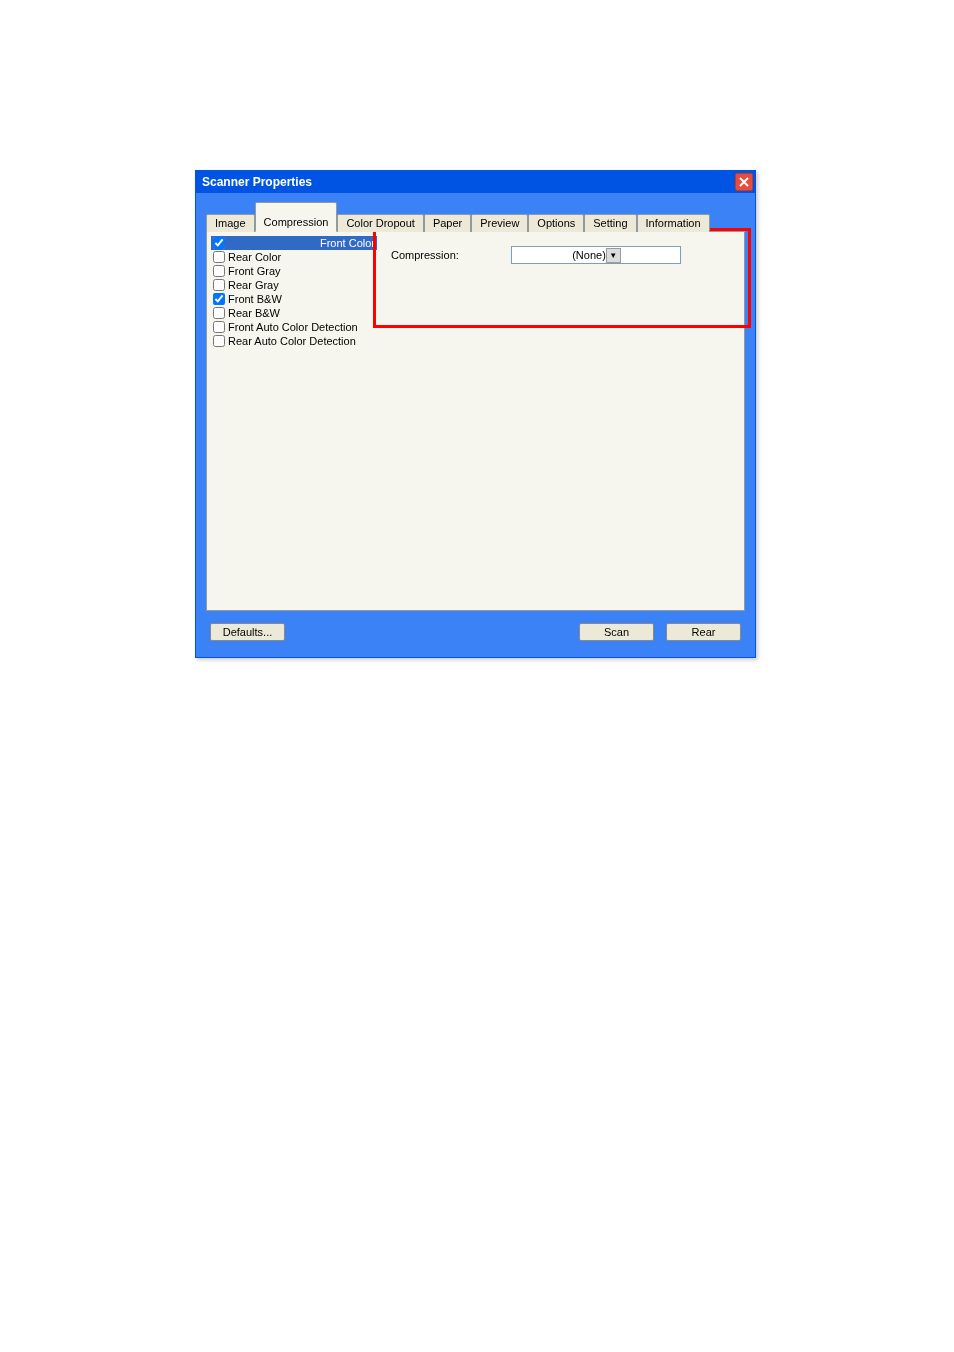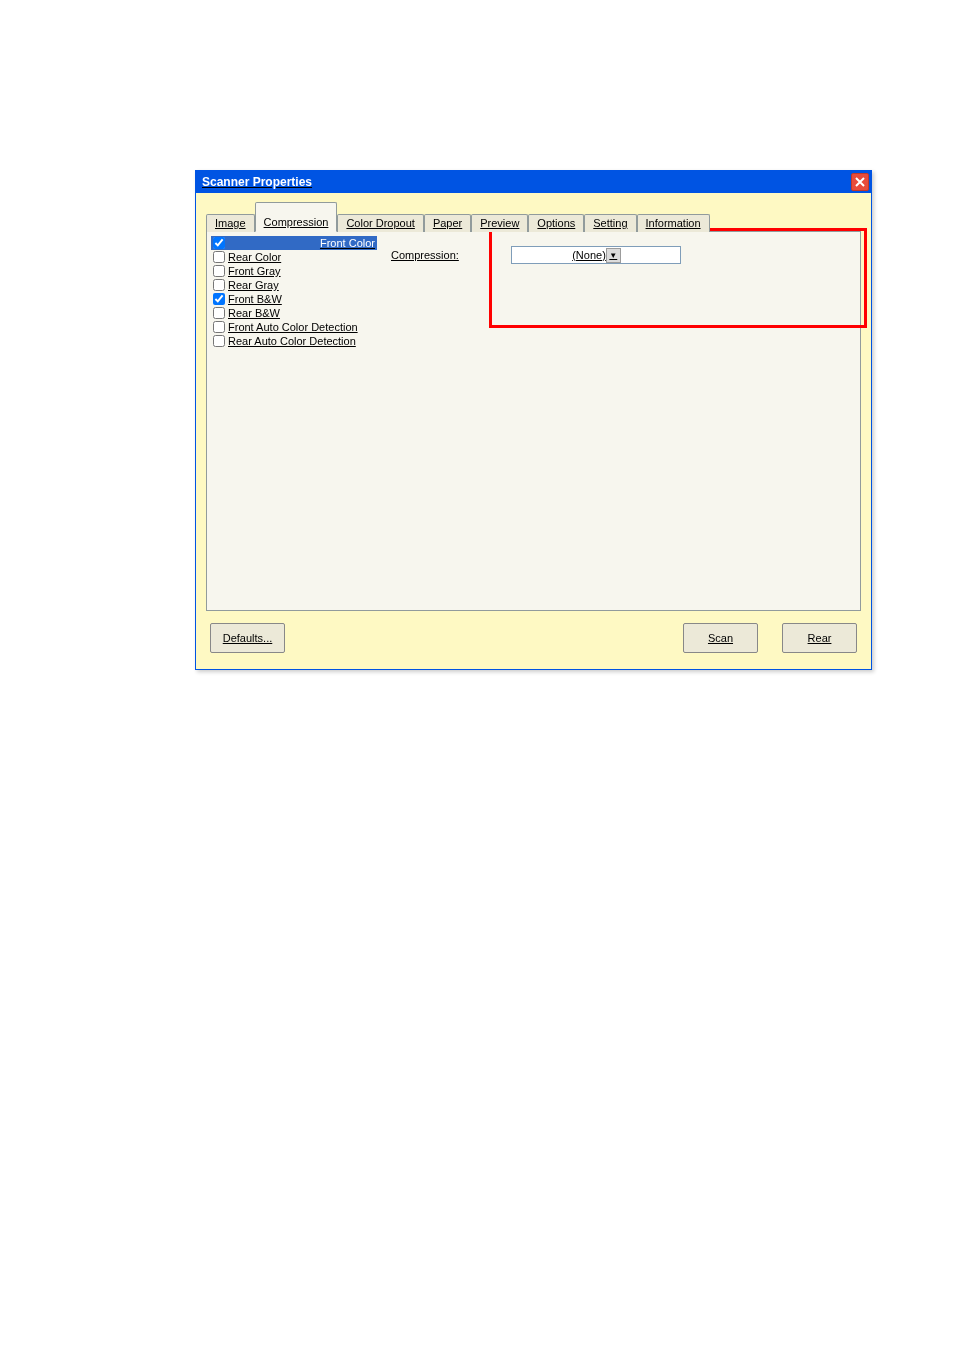--- a/index.html
+++ b/index.html
@@ -8,25 +8,24 @@
       font-size: 11px;
       background: #ffffff;
       width: 954px;
       height: 1352px;
       position: relative;
     }
     .window {
       position: absolute;
       left: 195px;
       top: 170px;
-      width: 677px;
-      background: #fef9c3;
+      width: 561px;
+      background: #3b82f6;
       border: 1px solid #0054e3;
       box-shadow: 2px 2px 4px rgba(0,0,0,0.2);
-      text-decoration: underline;
     }
     .titlebar {
       background: linear-gradient(to bottom, #0a246a 0%, #3a6ea5 3%, #0054e3 6%, #0054e3 94%, #003cc7 100%);
       background: linear-gradient(to right, #0054e3 0%, #2b7dff 50%, #0054e3 100%);
       background: #0054e3;
       color: #ffffff;
       padding: 3px 2px 3px 6px;
       font-weight: bold;
       font-size: 12px;
       display: flex;
@@ -178,29 +177,29 @@
       left: 0;
       top: 1px;
     }
     .button-row {
       display: flex;
       justify-content: space-between;
       padding: 12px 4px 6px 4px;
     }
     .btn {
       min-width: 75px;
-      padding: 8px 10px;
+      padding: 2px 10px;
       font-size: 11px;
       background: #ece9d8;
       border: 1px solid #888;
       border-radius: 2px;
       cursor: pointer;
       text-align: center;
     }
-    .btn-group-right { display: flex; gap: 24px; }
+    .btn-group-right { display: flex; gap: 12px; }
     .content-right {
       position: relative;
       flex: 1;
     }
     .inner-content {
       padding: 14px 14px 8px 14px;
     }
   </style>
 </head>
 <body>

